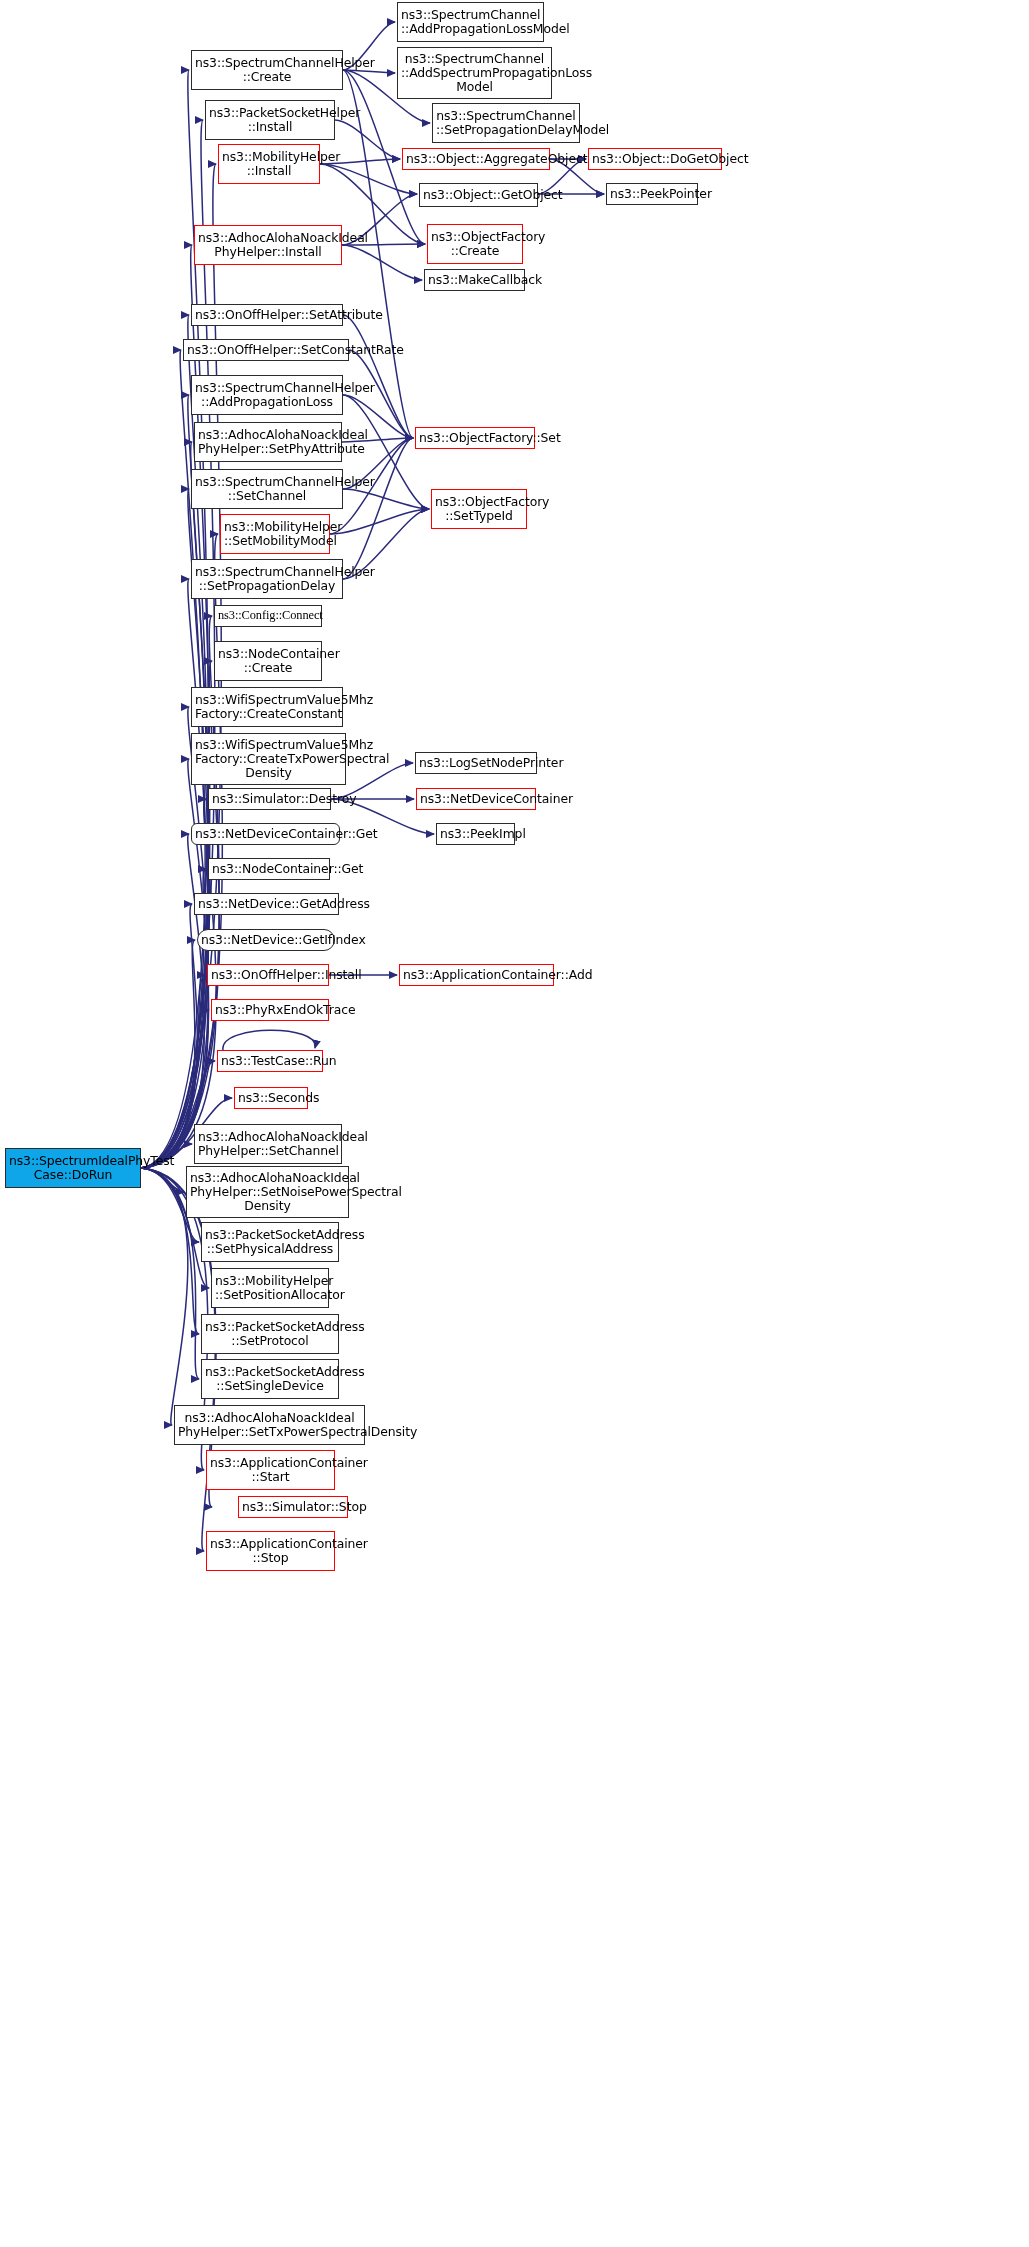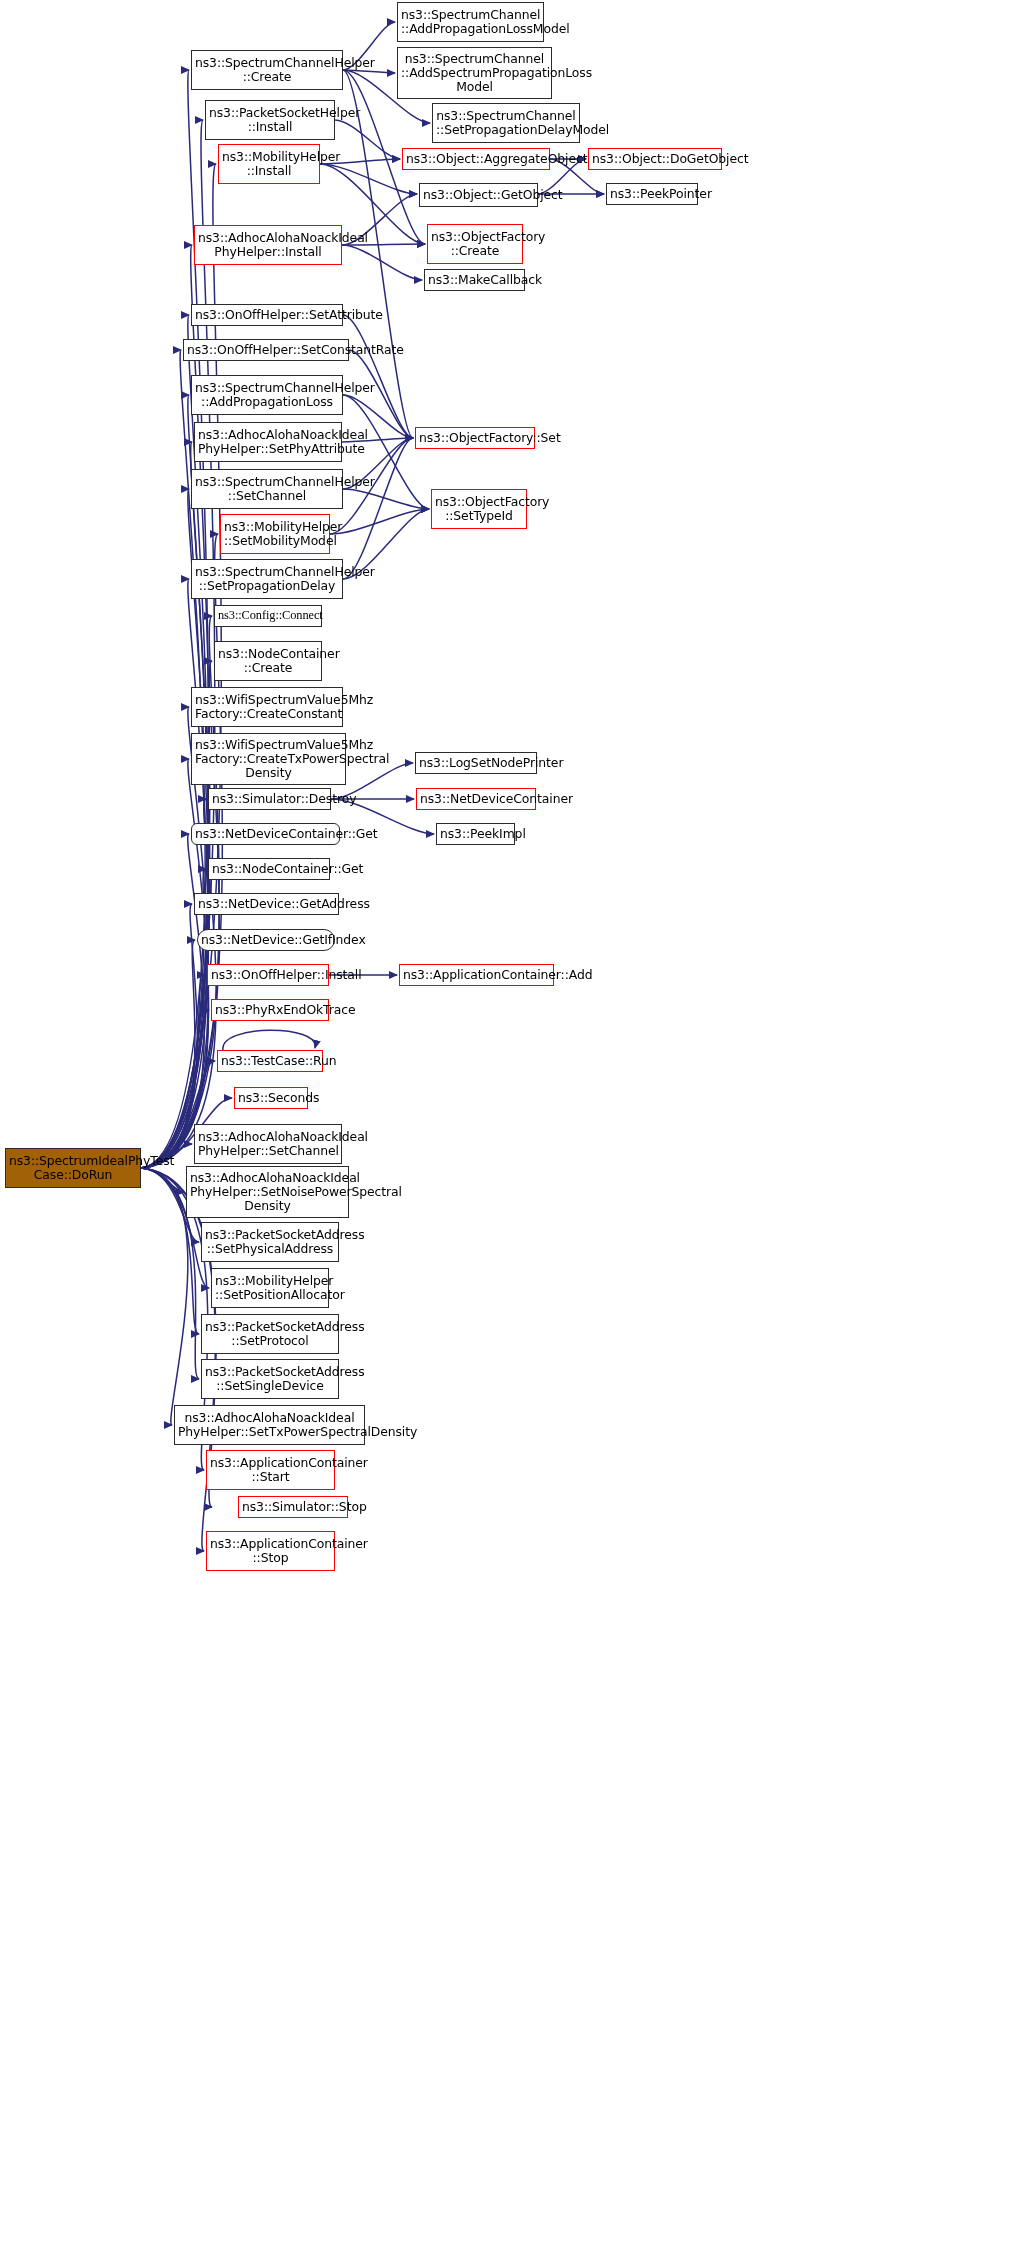--- a/index.html
+++ b/index.html
@@ -4,21 +4,21 @@
 <style>
   html,body{margin:0;padding:0;background:#ffffff;}
   body{font-family:"DejaVu Sans","Liberation Sans",sans-serif;}
   #canvas{position:relative;width:1029px;height:2247px;background:#ffffff;overflow:hidden;}
   svg.edges{position:absolute;left:0;top:0;width:1029px;height:2247px;pointer-events:none;}
   .node{position:absolute;box-sizing:border-box;display:flex;align-items:center;justify-content:center;
         text-align:center;line-height:1.12;background:#ffffff;color:#000000;
         font-size:12.4px;letter-spacing:-0.1px;padding:1px 3px;}
   .node.black{border:1.4px solid #2b2b2b;}
   .node.red{border:1.4px solid #ff0000;}
-  .node.root{border:1.4px solid #2b2b2b;background:#a16207;}
+  .node.root{border:1.4px solid #2b2b2b;background:#0ea5e9;}
   .node span{display:block;width:100%;white-space:pre-line;}
 </style>
 </head>
 <body>
 
 <div id="canvas">
   <svg class="edges" viewBox="0 0 1029 2247">
     <defs>
       <marker id="ah" markerWidth="9" markerHeight="9" refX="8" refY="4" orient="auto" markerUnits="userSpaceOnUse">
         <path d="M0,0 L9,4 L0,8 z" fill="#2a2a7a"></path>

